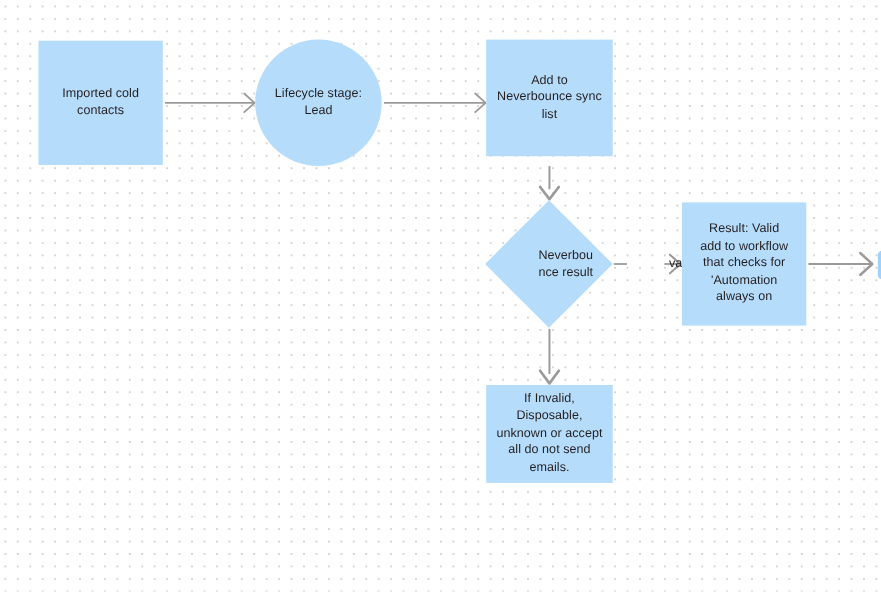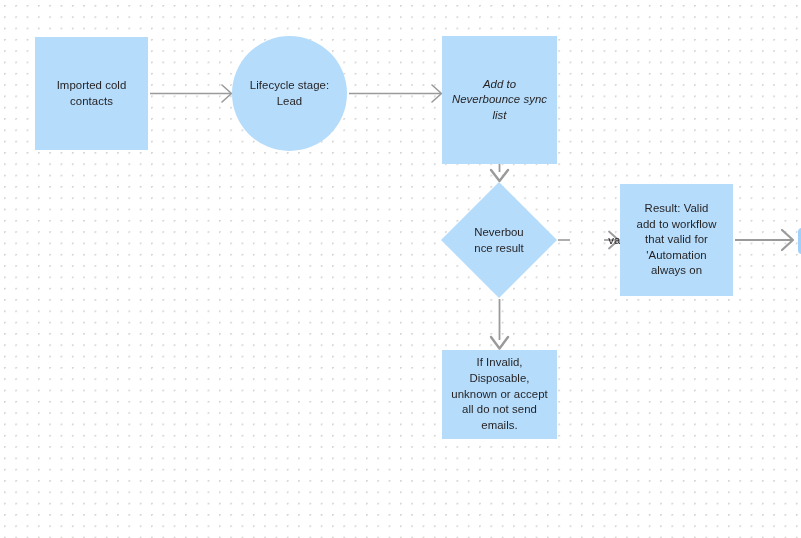--- a/index.html
+++ b/index.html
@@ -60,21 +60,21 @@
     left: 0;
     top: 0;
     width: 100%;
     height: 100%;
     background: #b5dcfb;
     transform: rotate(45deg);
   }
   .node-diamond-label {
     position: relative;
     z-index: 2;
-    text-align: center;
+    text-align: right;
     color: #231f20;
     font-size: 11.4px;
     line-height: 16px;
     width: 80px;
   }
   .node-label {
     display: block;
     white-space: pre-line;
     padding: 0 5px;
   }
@@ -135,38 +135,38 @@
   <div class="node node-rect" style="left:35px; top:37px; width:113px; height:113px;">
     <span class="node-label">Imported cold
 contacts</span>
   </div>
 
   <div class="node node-circle" style="left:232px; top:36px; width:115px; height:115px;">
     <span class="node-label">Lifecycle stage:
 Lead</span>
   </div>
 
-  <div class="node node-rect" style="left:442px; top:36px; width:115px; height:128px;font-style:italic;">
+  <div class="node node-rect" style="left:442px; top:36px; width:115px; height:106px;">
     <span class="node-label">Add to
 Neverbounce sync
 list</span>
   </div>
 
   <div class="node-diamond-wrap" style="left:458px; top:199px; width:82px; height:82px;">
     <div class="node-diamond-shape"></div>
     <div class="node-diamond-label" style="white-space: pre-line;">Neverbou
 nce result</div>
   </div>
 
   <div class="edge-label" style="left:573px; top:233px; width:30px; text-align:center;">valid</div>
 
   <div class="node node-rect" style="left:620px; top:184px; width:113px; height:112px;">
     <span class="node-label">Result: Valid
 add to workflow
-that valid for
+that checks for
 'Automation
 always on</span>
   </div>
 
   <div class="node node-rect" style="left:442px; top:350px; width:115px; height:89px;">
     <span class="node-label" style="line-height:15.8px;">If Invalid,
 Disposable,
 unknown or accept
 all do not send
 emails.</span>

